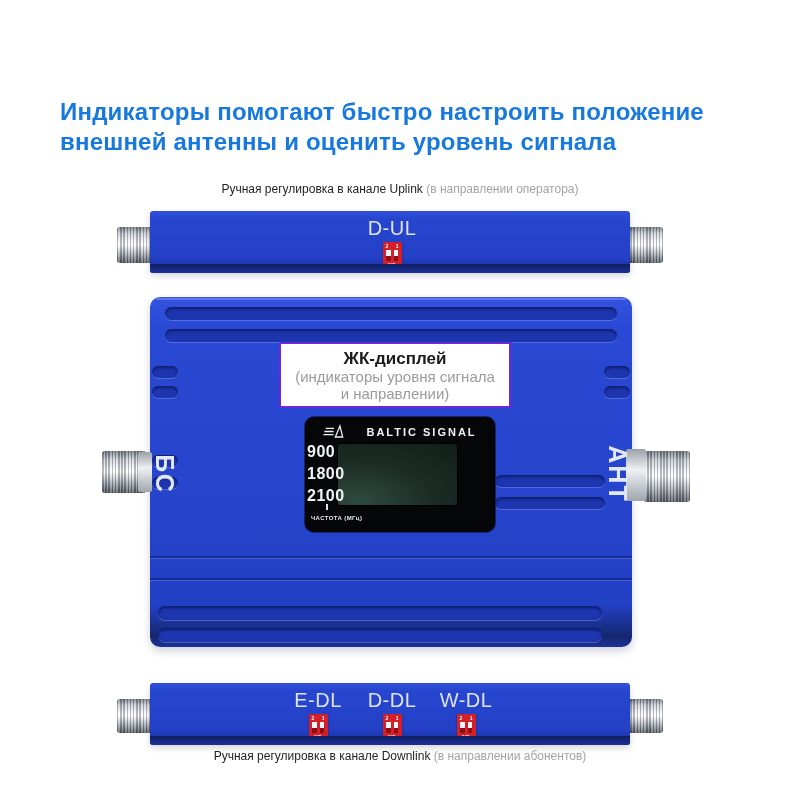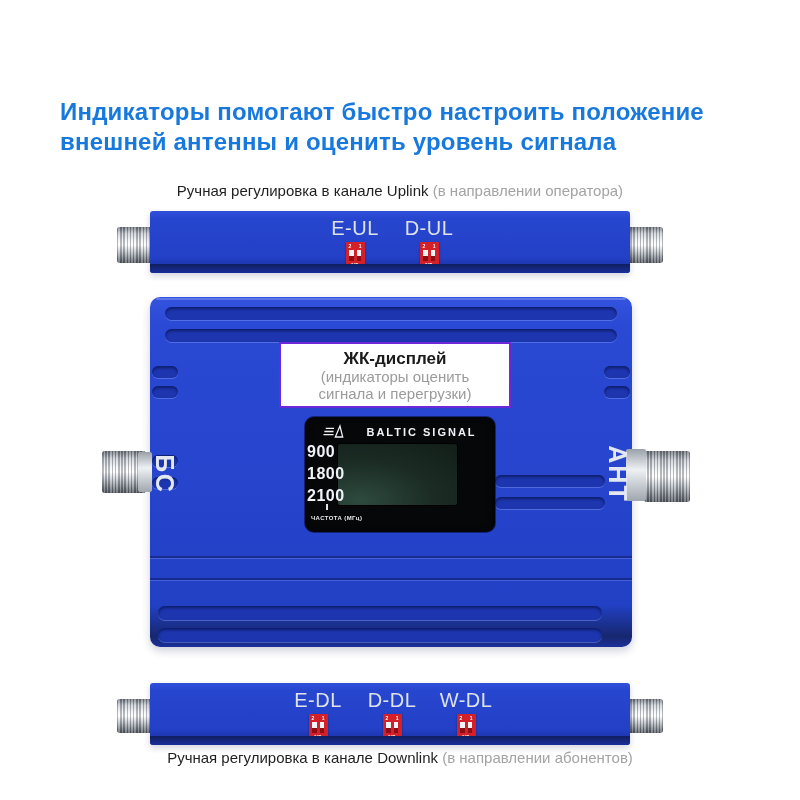--- a/index.html
+++ b/index.html
@@ -2,21 +2,21 @@
 <html><head>
 <meta charset="utf-8">
 <style>
   * { margin:0; padding:0; box-sizing:border-box; }
   html,body { width:800px; height:800px; background:#fff; font-family:"Liberation Sans", sans-serif; }
   .stage { position:absolute; inset:0; width:800px; height:800px; overflow:hidden; }
 
   .title { position:absolute; left:60px; top:97px; width:700px; font-size:24px; line-height:30px;
            font-weight:bold; color:#1779dd; letter-spacing:0.2px; }
 
-  .cap { position:absolute; left:0; width:800px; text-align:center; font-size:15px; color:#1f1f1f; }
+  .cap { position:absolute; left:0; width:800px; text-align:center; font-size:12px; color:#1f1f1f; }
   .cap .main { font-weight:500; }
   .cap .note { color:#a3a3a3; font-weight:400; }
   .cap-top { top:182px; }
   .cap-bottom { top:749px; }
 
   
   .conn { position:absolute; border-radius:3px;
           background:linear-gradient(180deg,#6f757d 0%,#c9ced4 18%,#f2f4f6 38%,#ffffff 50%,#c2c7cd 68%,#7a8087 88%,#565b61 100%); }
   .conn::after { content:""; position:absolute; inset:0; border-radius:3px;
           background:repeating-linear-gradient(90deg, rgba(35,40,50,0.32) 0 1.5px, rgba(255,255,255,0.22) 1.5px 3.2px); }
@@ -91,31 +91,20 @@
 
   <div class="cap cap-top">
     <span class="main">Ручная регулировка в канале Uplink</span>
     <span class="note">(в направлении оператора)</span>
   </div>
 
   <div class="conn" style="left:117px; top:227px; width:36px; height:36px;"></div>
   <div class="conn" style="left:627px; top:227px; width:36px; height:36px;"></div>
   <div class="bar bar-top">
     <div class="switchrow">
-      <div class="group">
-        <div class="lbl">E-UL</div>
-        <div class="dip">
-          <div class="n">2 1</div>
-          <div class="toggles">
-              <span class="slot"></span>
-              <span class="slot"></span>
-            </div>
-          <div class="on">NO</div>
-        </div>
-      </div>
       <div class="group">
         <div class="lbl">D-UL</div>
         <div class="dip">
           <div class="n">2 1</div>
           <div class="toggles">
               <span class="slot"></span>
               <span class="slot"></span>
             </div>
           <div class="on">NO</div>
         </div>
@@ -164,21 +153,21 @@
     <div class="screen"></div>
     <div class="freq f1">900</div>
     <div class="freq f2">1800</div>
     <div class="freq f3">2100</div>
     <div class="tickmark"></div>
     <div class="axis">ЧАСТОТА (МГц)</div>
   </div>
 
   <div class="callout">
     <div class="t">ЖК-дисплей</div>
-    <div class="nt">(индикаторы оценить сигнала и перегрузки)</div>
+    <div class="nt">(индикаторы уровня сигнала и направлении)</div>
   </div>
 
   <div class="conn" style="left:117px; top:699px; width:36px; height:34px;"></div>
   <div class="conn" style="left:627px; top:699px; width:36px; height:34px;"></div>
   <div class="bar bar-bottom">
     <div class="switchrow">
       <div class="group">
         <div class="lbl">E-DL</div>
         <div class="dip">
           <div class="n">2 1</div>

